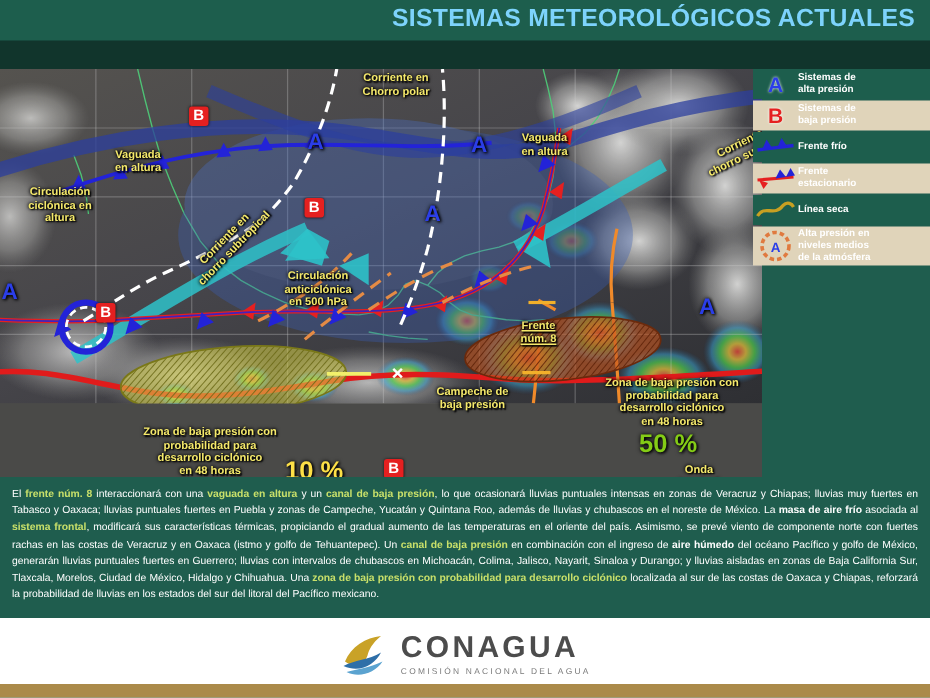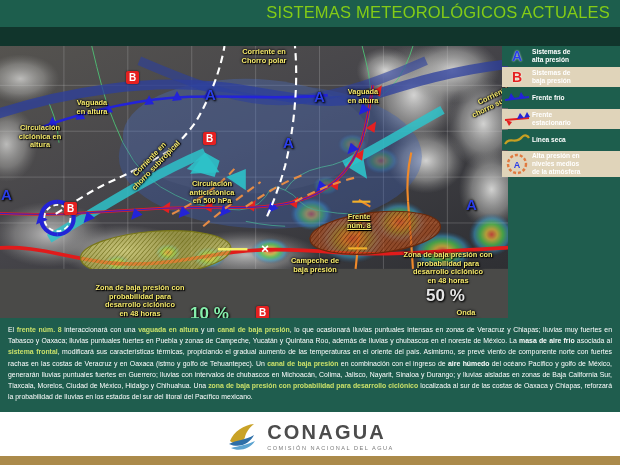--- a/index.html
+++ b/index.html
@@ -10,21 +10,21 @@
   }
   #page { position: relative; width: 620px; height: 465px; }
 
   
   .hdr-top {
     position: absolute; left:0; top:0; width:620px; height:27px;
     background:#1d5e4d;
   }
   .hdr-title {
     position:absolute; right:10px; top:3px;
-    font-size:16.5px; font-weight:normal; color:#84cc16;
+    font-size:16.5px; font-weight:bold; color:#7dd3fc;
     letter-spacing:.2px;
   }
   .hdr-sub-band {
     position:absolute; left:0; top:27px; width:620px; height:19px;
     background:#11352c;
   }
   .hdr-sub {
     position:absolute; right:10px; top:29px;
     font-size:11.5px; color:#ffffff;
   }
@@ -340,22 +340,22 @@
     <div class="lbl" style="left:86px; top:238px; width:108px;">Zona de baja presión con
 probabilidad para
 desarrollo ciclónico
 en 48 horas</div>
 
     <div class="lbl" style="left:392px; top:205px; width:112px;">Zona de baja presión con
 probabilidad para
 desarrollo ciclónico
 en 48 horas</div>
 
-    <div class="pct" style="left:190px; top:258px; color:#86efac;">10 %</div>
-    <div class="pct" style="left:426px; top:240px; color:#e5e5e5;">50 %</div>
+    <div class="pct" style="left:190px; top:258px; color:#fde047;">10 %</div>
+    <div class="pct" style="left:426px; top:240px; color:#84cc16;">50 %</div>
 
     <div class="hl a" style="left:205px; top:40px;">A</div>
     <div class="hl a" style="left:314px; top:42px;">A</div>
     <div class="hl a" style="left:283px; top:88px;">A</div>
     <div class="hl a" style="left:1px; top:140px;">A</div>
     <div class="hl a" style="left:466px; top:150px;">A</div>
 
     <div class="bmark" style="left:126px; top:25px;">B</div>
     <div class="bmark" style="left:64px; top:156px;">B</div>
     <div class="bmark" style="left:203px; top:86px;">B</div>

